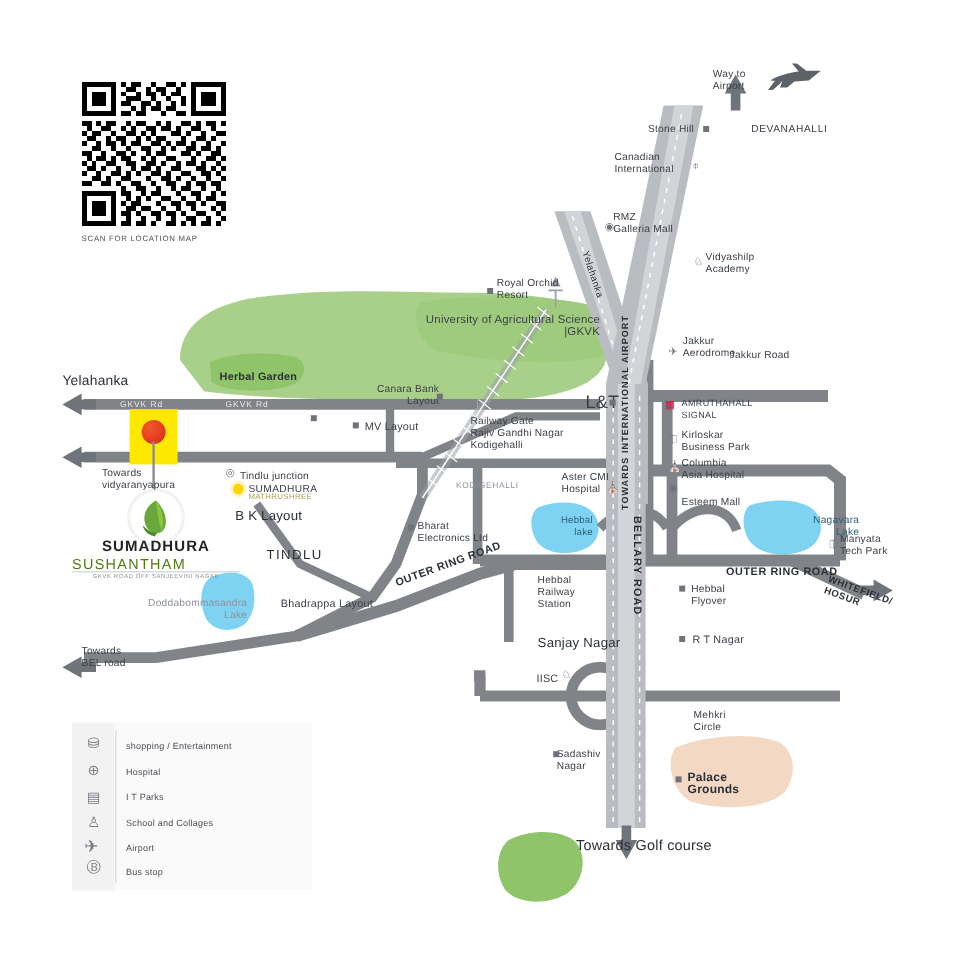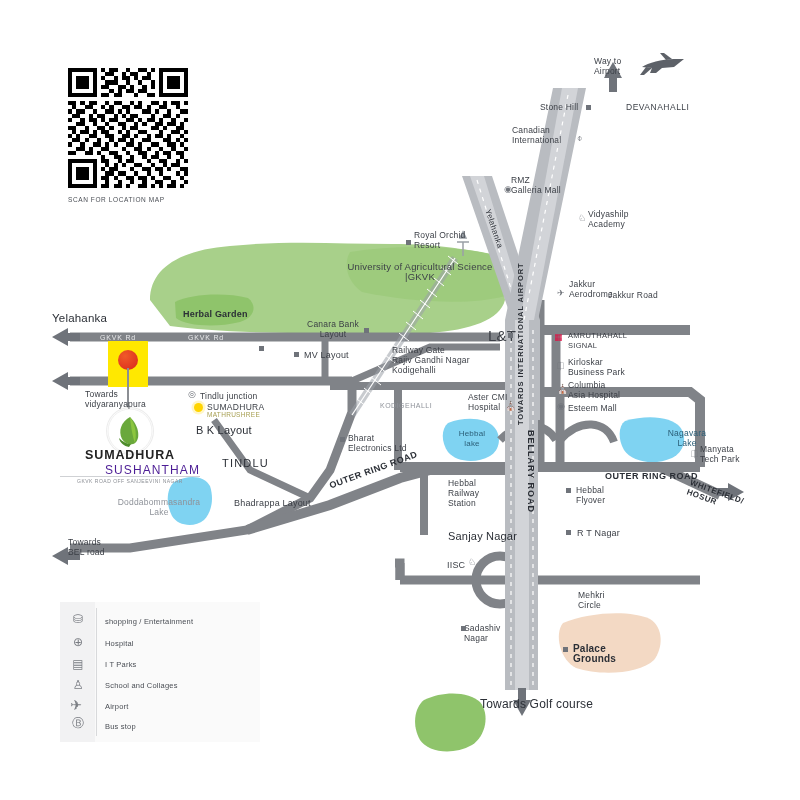--- a/index.html
+++ b/index.html
@@ -1,39 +1,39 @@
 <!DOCTYPE html>
 <html><head>
 <meta charset="utf-8">
 <style>
   html,body{margin:0;padding:0;background:#ffffff;}
   body{font-family:"Liberation Sans","DejaVu Sans",sans-serif;}
   #stage{position:relative;width:800px;height:800px;background:#fff;overflow:hidden;}
   .lbl{position:absolute;color:#3b3f46;font-size:8.5px;line-height:10px;letter-spacing:.2px;white-space:pre;}
-  .lbl.c{text-align:center;}
+  .lbl.c{text-align:right;}
   .lbl.r{text-align:left;}
   .big{font-size:11px;color:#2b2f36;}
   .caps{letter-spacing:.6px;}
   .roadlbl{position:absolute;font-size:7px;color:#e8e9eb;letter-spacing:.8px;white-space:nowrap;}
   .orr{position:absolute;font-size:9px;font-weight:bold;color:#2b2f36;letter-spacing:.5px;white-space:nowrap;}
   .sq{position:absolute;width:5px;height:5px;background:#6f737a;}
   .ic{position:absolute;color:#6f737a;font-size:9px;line-height:9px;}
   svg{display:block;overflow:visible;}
   #qr{position:absolute;left:68px;top:68px;width:120px;height:120px;}
   #qrcap{position:absolute;left:68px;top:196px;width:130px;font-size:6.5px;letter-spacing:.6px;color:#4a4e55;}
   #legend{position:absolute;left:60px;top:602px;width:200px;height:140px;background:linear-gradient(to right,#f2f2f3 0 35px,#fafafa 35px 100%);border:0;}
   #legend .divider{position:absolute;left:36px;top:6px;width:1px;height:128px;background:#d8d9db;}
   .lgitem{position:absolute;font-size:7.5px;color:#4a4e55;letter-spacing:.2px;}
   .lgicon{position:absolute;width:18px;height:18px;color:#7a7d83;font-size:12px;text-align:center;line-height:18px;}
   #plot{position:absolute;left:108px;top:341px;width:40px;height:46px;background:#ffe800;}
   #plotdot{position:absolute;left:118px;top:350px;width:20px;height:20px;border-radius:50%;background:radial-gradient(circle at 35% 30%,#f05a28,#d9261c);}
   #plotline{position:absolute;left:127px;top:368px;width:1.5px;height:48px;background:#8b8e93;}
   #logocircle{position:absolute;left:107px;top:408px;width:46px;height:46px;border-radius:50%;background:#fff;box-shadow:0 0 0 1px #ececec;}
   #brand1{position:absolute;left:60px;top:448px;width:140px;text-align:center;font-size:12.5px;font-weight:bold;letter-spacing:.9px;color:#222;}
-  #brand2{position:absolute;left:60px;top:463px;width:140px;text-align:right;font-size:12px;letter-spacing:1.1px;color:#4c1d95;}
+  #brand2{position:absolute;left:60px;top:463px;width:140px;text-align:left;font-size:12px;letter-spacing:1.1px;color:#4d7c0f;}
   #brand3{position:absolute;left:60px;top:476px;width:140px;text-align:center;font-size:5px;letter-spacing:.5px;color:#8c8f95;border-top:1px solid #cfd1d4;padding-top:1px;}
   #wm{position:absolute;left:318px;top:368px;font-size:30px;font-weight:bold;letter-spacing:2px;color:rgba(120,124,130,.16);}
   .ydot{position:absolute;width:9px;height:9px;border-radius:50%;background:#ffd400;box-shadow:0 0 0 2.5px #fff6c7;}
 </style>
 </head>
 <body>
 
 <div id="stage">
 
   <svg width="800" height="800" style="position:absolute;left:0;top:0">
@@ -488,21 +488,21 @@
   <div class="ic" style="left:557px;top:289px">✈</div>
   <div class="lbl" style="left:568px;top:331px;font-size:7.5px;letter-spacing:.3px">AMRUTHAHALL
 SIGNAL</div>
   <div class="ic" style="left:554px;top:333px;color:#d14">▦</div>
   <div class="lbl" style="left:568px;top:357px">Kirloskar
 Business Park</div>
   <div class="ic" style="left:557px;top:362px">⎅</div>
   <div class="lbl" style="left:568px;top:380px">Columbia
 Asia Hospital</div>
   <div class="ic" style="left:557px;top:385px">⛪</div>
-  <div class="lbl" style="left:568px;top:403px">Esteem Mall</div>
+  <div class="lbl" style="left:568px;top:413px">Esteem Mall</div>
   <div class="ic" style="left:557px;top:402px">◉</div>
   <div class="lbl c" style="left:658px;top:428px;width:58px;font-size:8.5px;color:#2b5f78">Nagavara
 Lake</div>
   <div class="lbl" style="left:700px;top:444px">Manyata
 Tech Park</div>
   <div class="ic" style="left:691px;top:450px">⎅</div>
   <div class="lbl c" style="left:450px;top:429px;width:44px;font-size:8px;color:#2b5f78">Hebbal
 lake</div>
   <div class="lbl" style="left:448px;top:478px">Hebbal
 Railway

